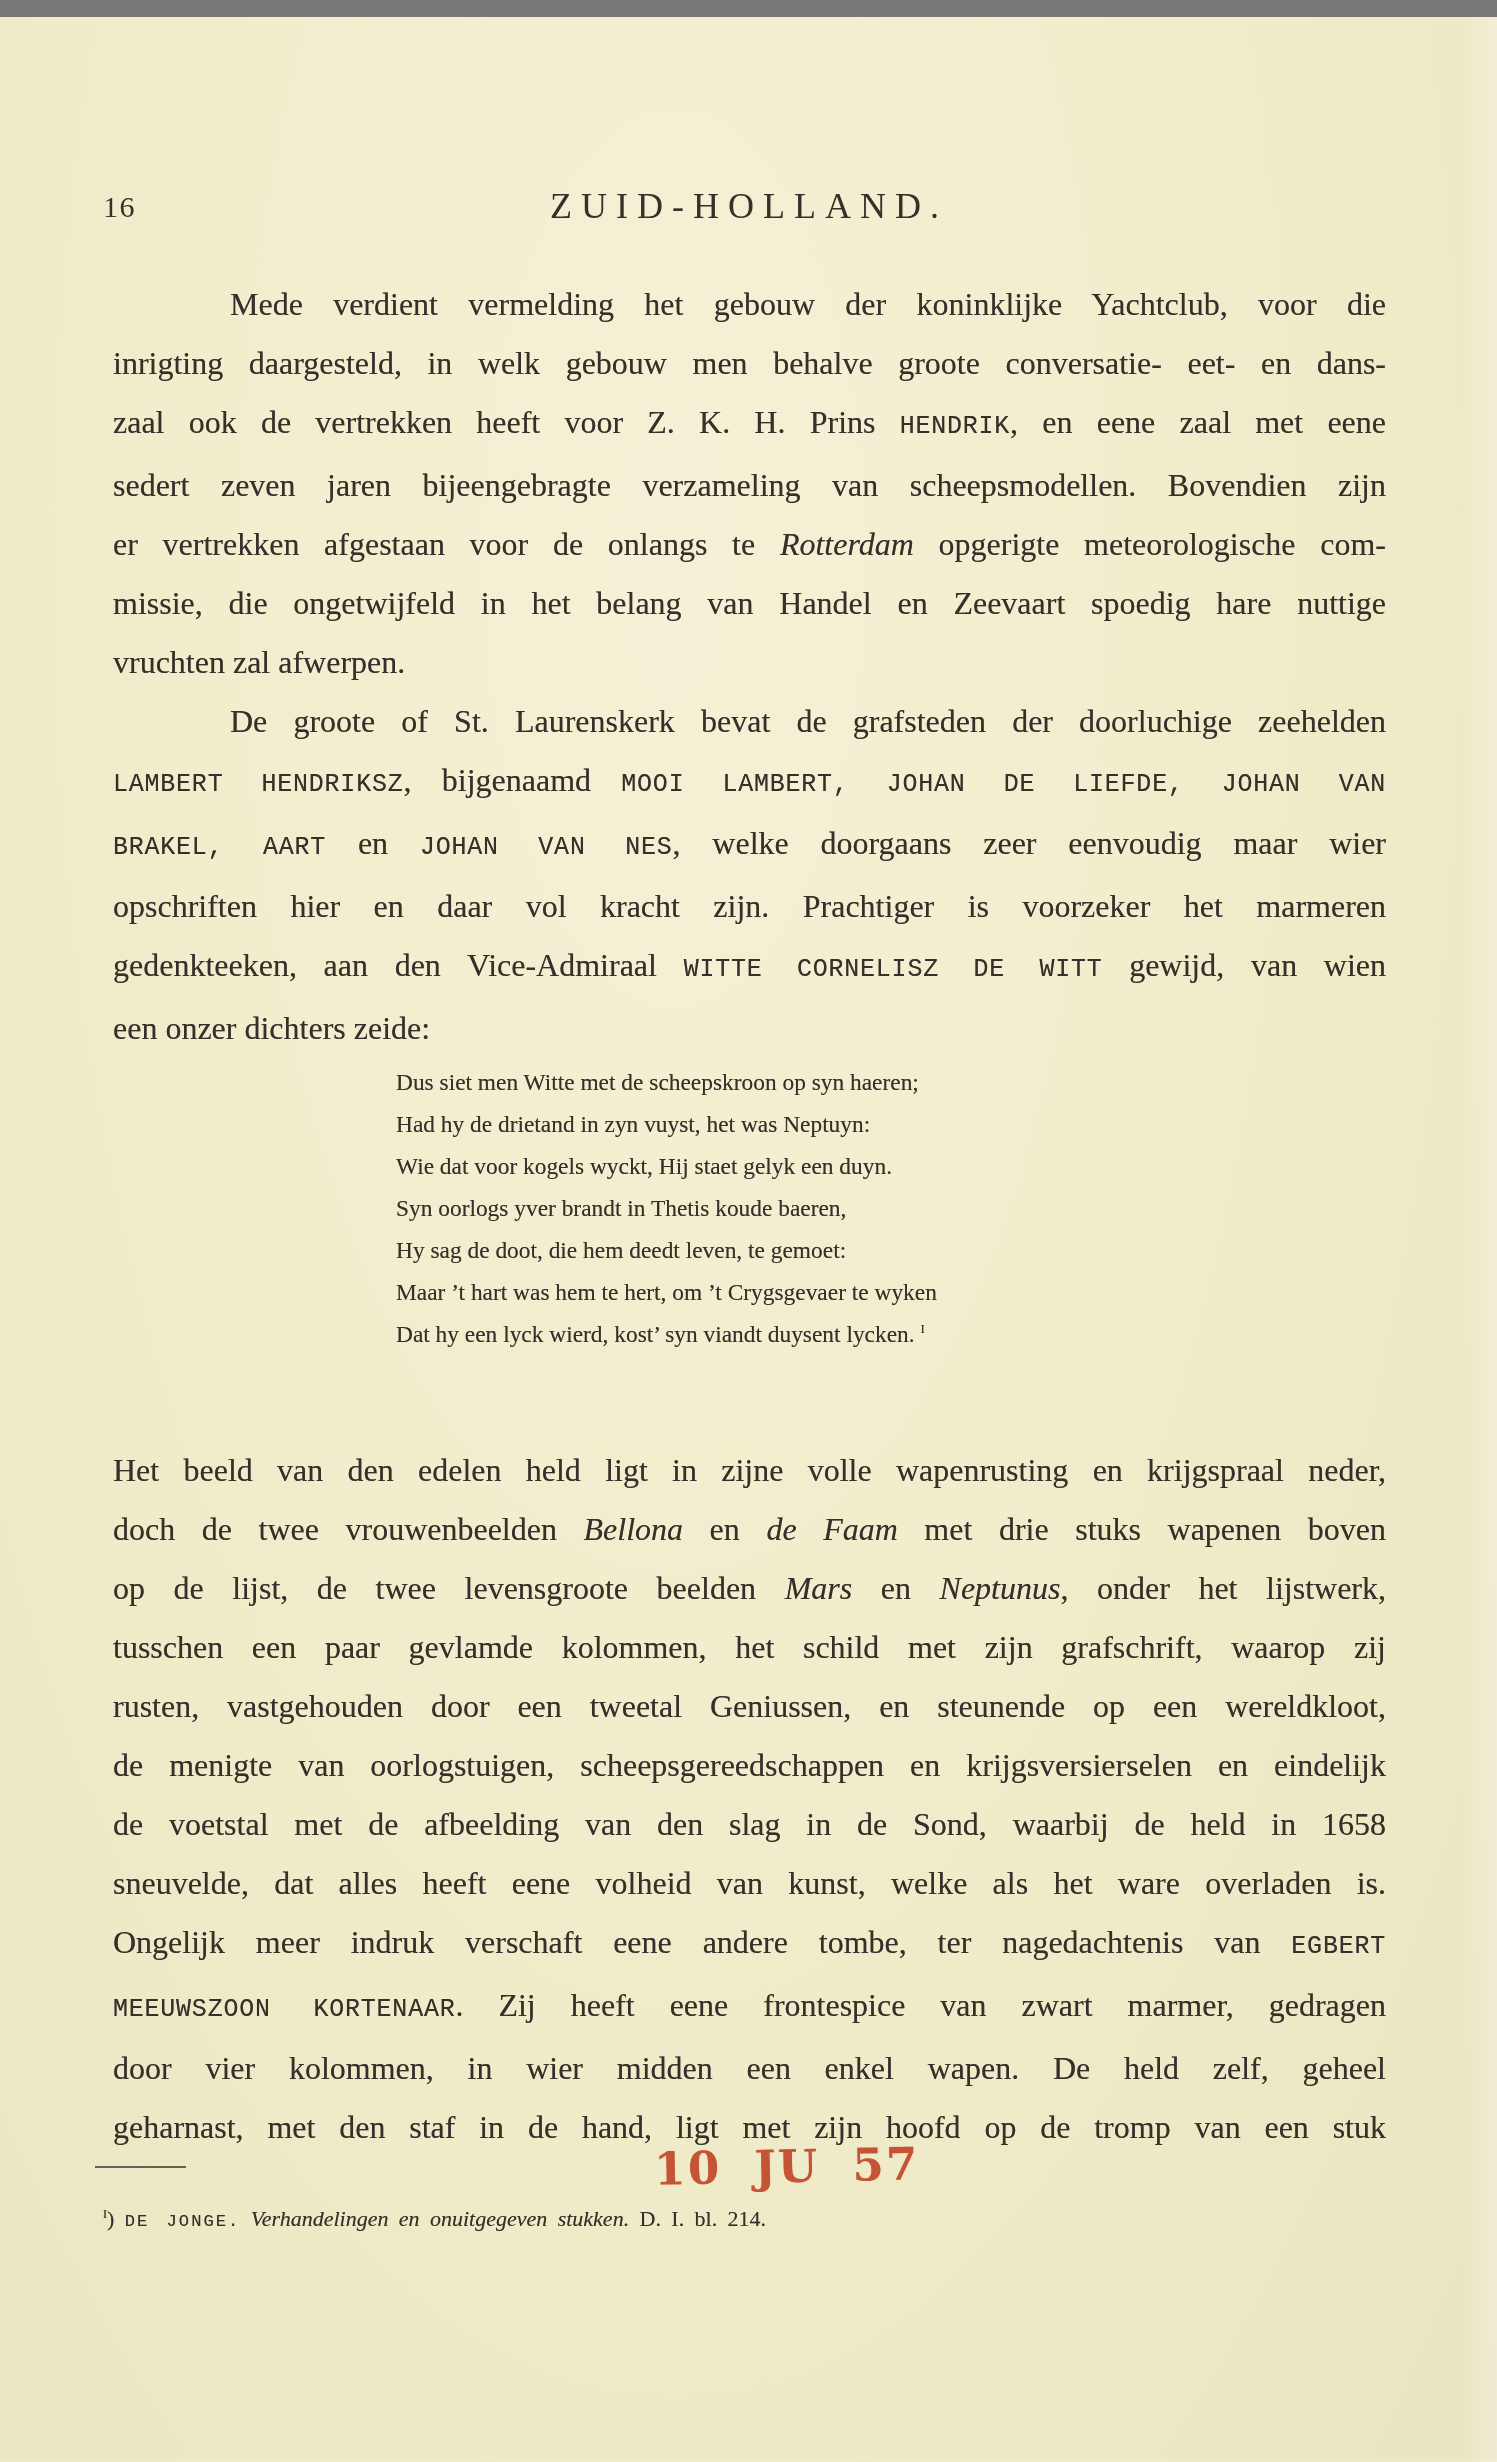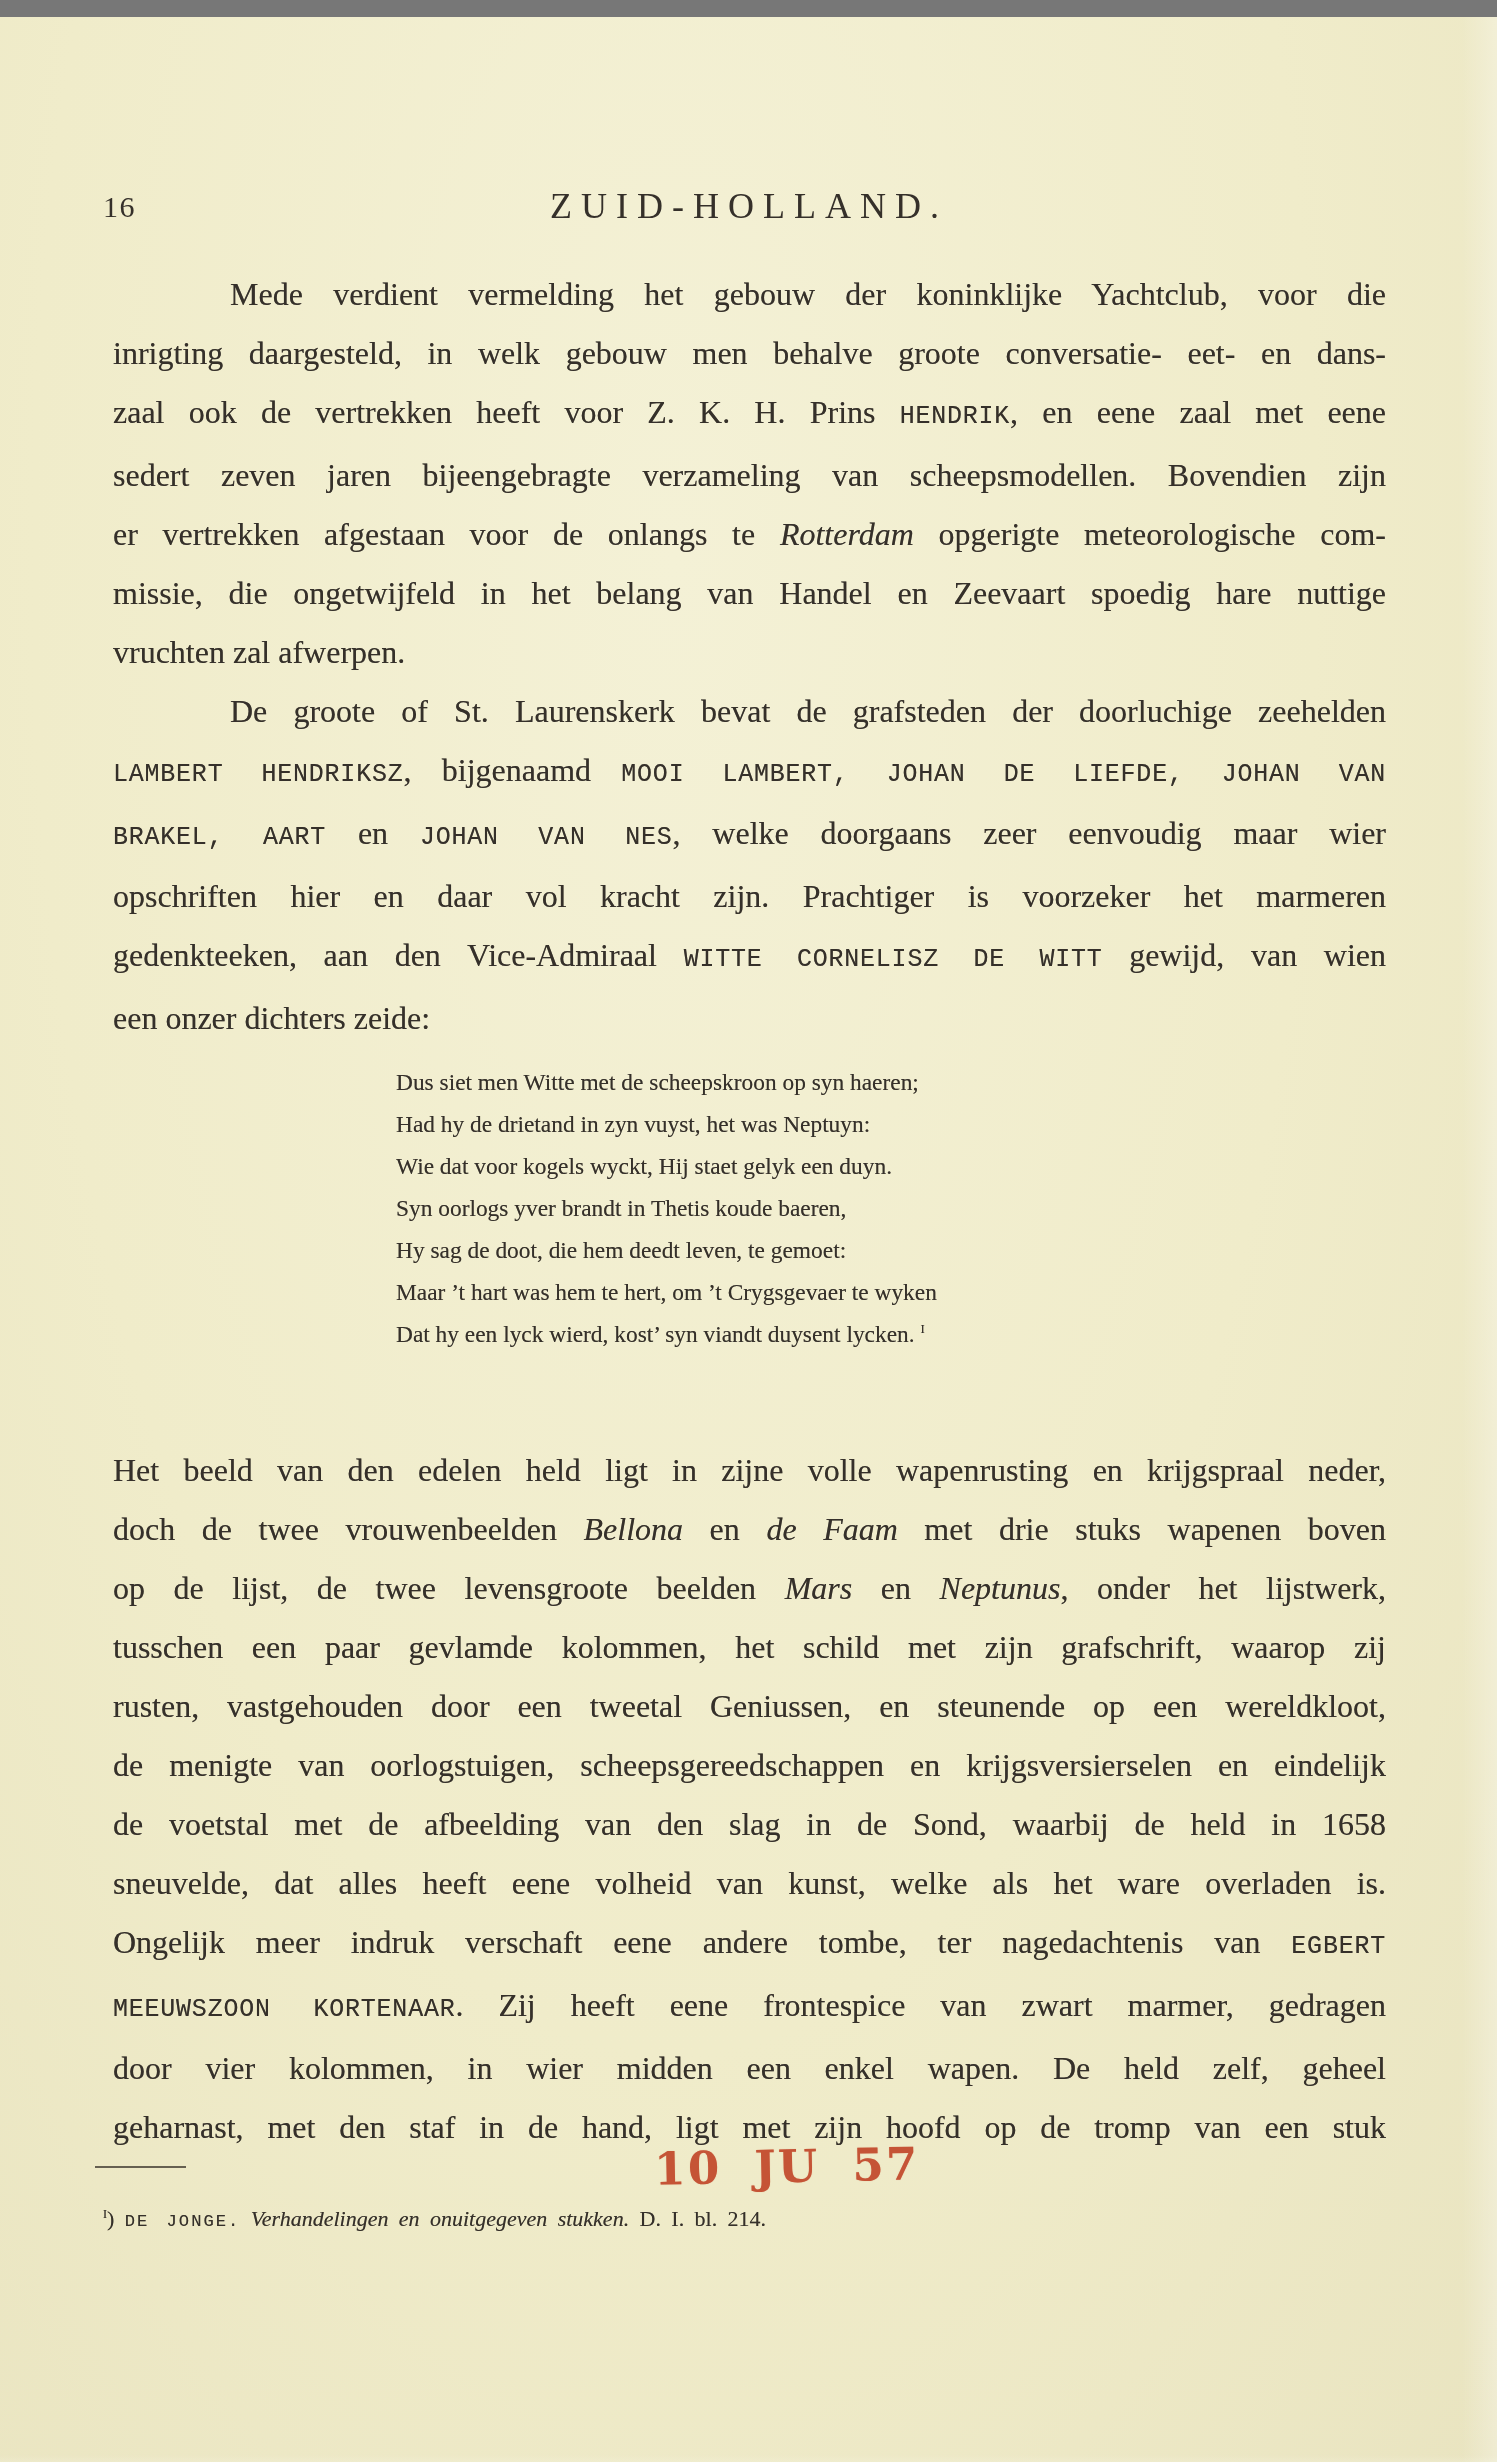--- a/index.html
+++ b/index.html
@@ -24,21 +24,21 @@
     position:absolute;top:170px;left:0;width:100%;
     text-align:center;
     font-size:36px;line-height:39px;
     letter-spacing:9px;padding-left:0;box-sizing:border-box;
   }
   .textblock{
     position:absolute;left:113px;width:1273px;
     font-size:32px;
     text-shadow:0 0 0.4px rgba(53,48,42,0.55);
   }
-  .block-main{top:248px;line-height:59px;}
+  .block-main{top:258px;line-height:59px;}
   .block-p3{top:1424px;line-height:59px;}
   .ln{white-space:normal;}
   .ln.just{text-align:justify;text-align-last:justify;text-justify:inter-word;}
   .ln.ind{text-indent:117px;}
   .sc{font-size:0.78em;letter-spacing:0.8px;font-family:Liberation Mono, monospace;}
   sup{font-size:0.55em;vertical-align:super;line-height:0;}
   .poem{
     position:absolute;left:396px;top:1044px;width:808px;
     font-size:23.4px;line-height:42px;
     text-shadow:0 0 0.3px rgba(53,48,42,0.5);

